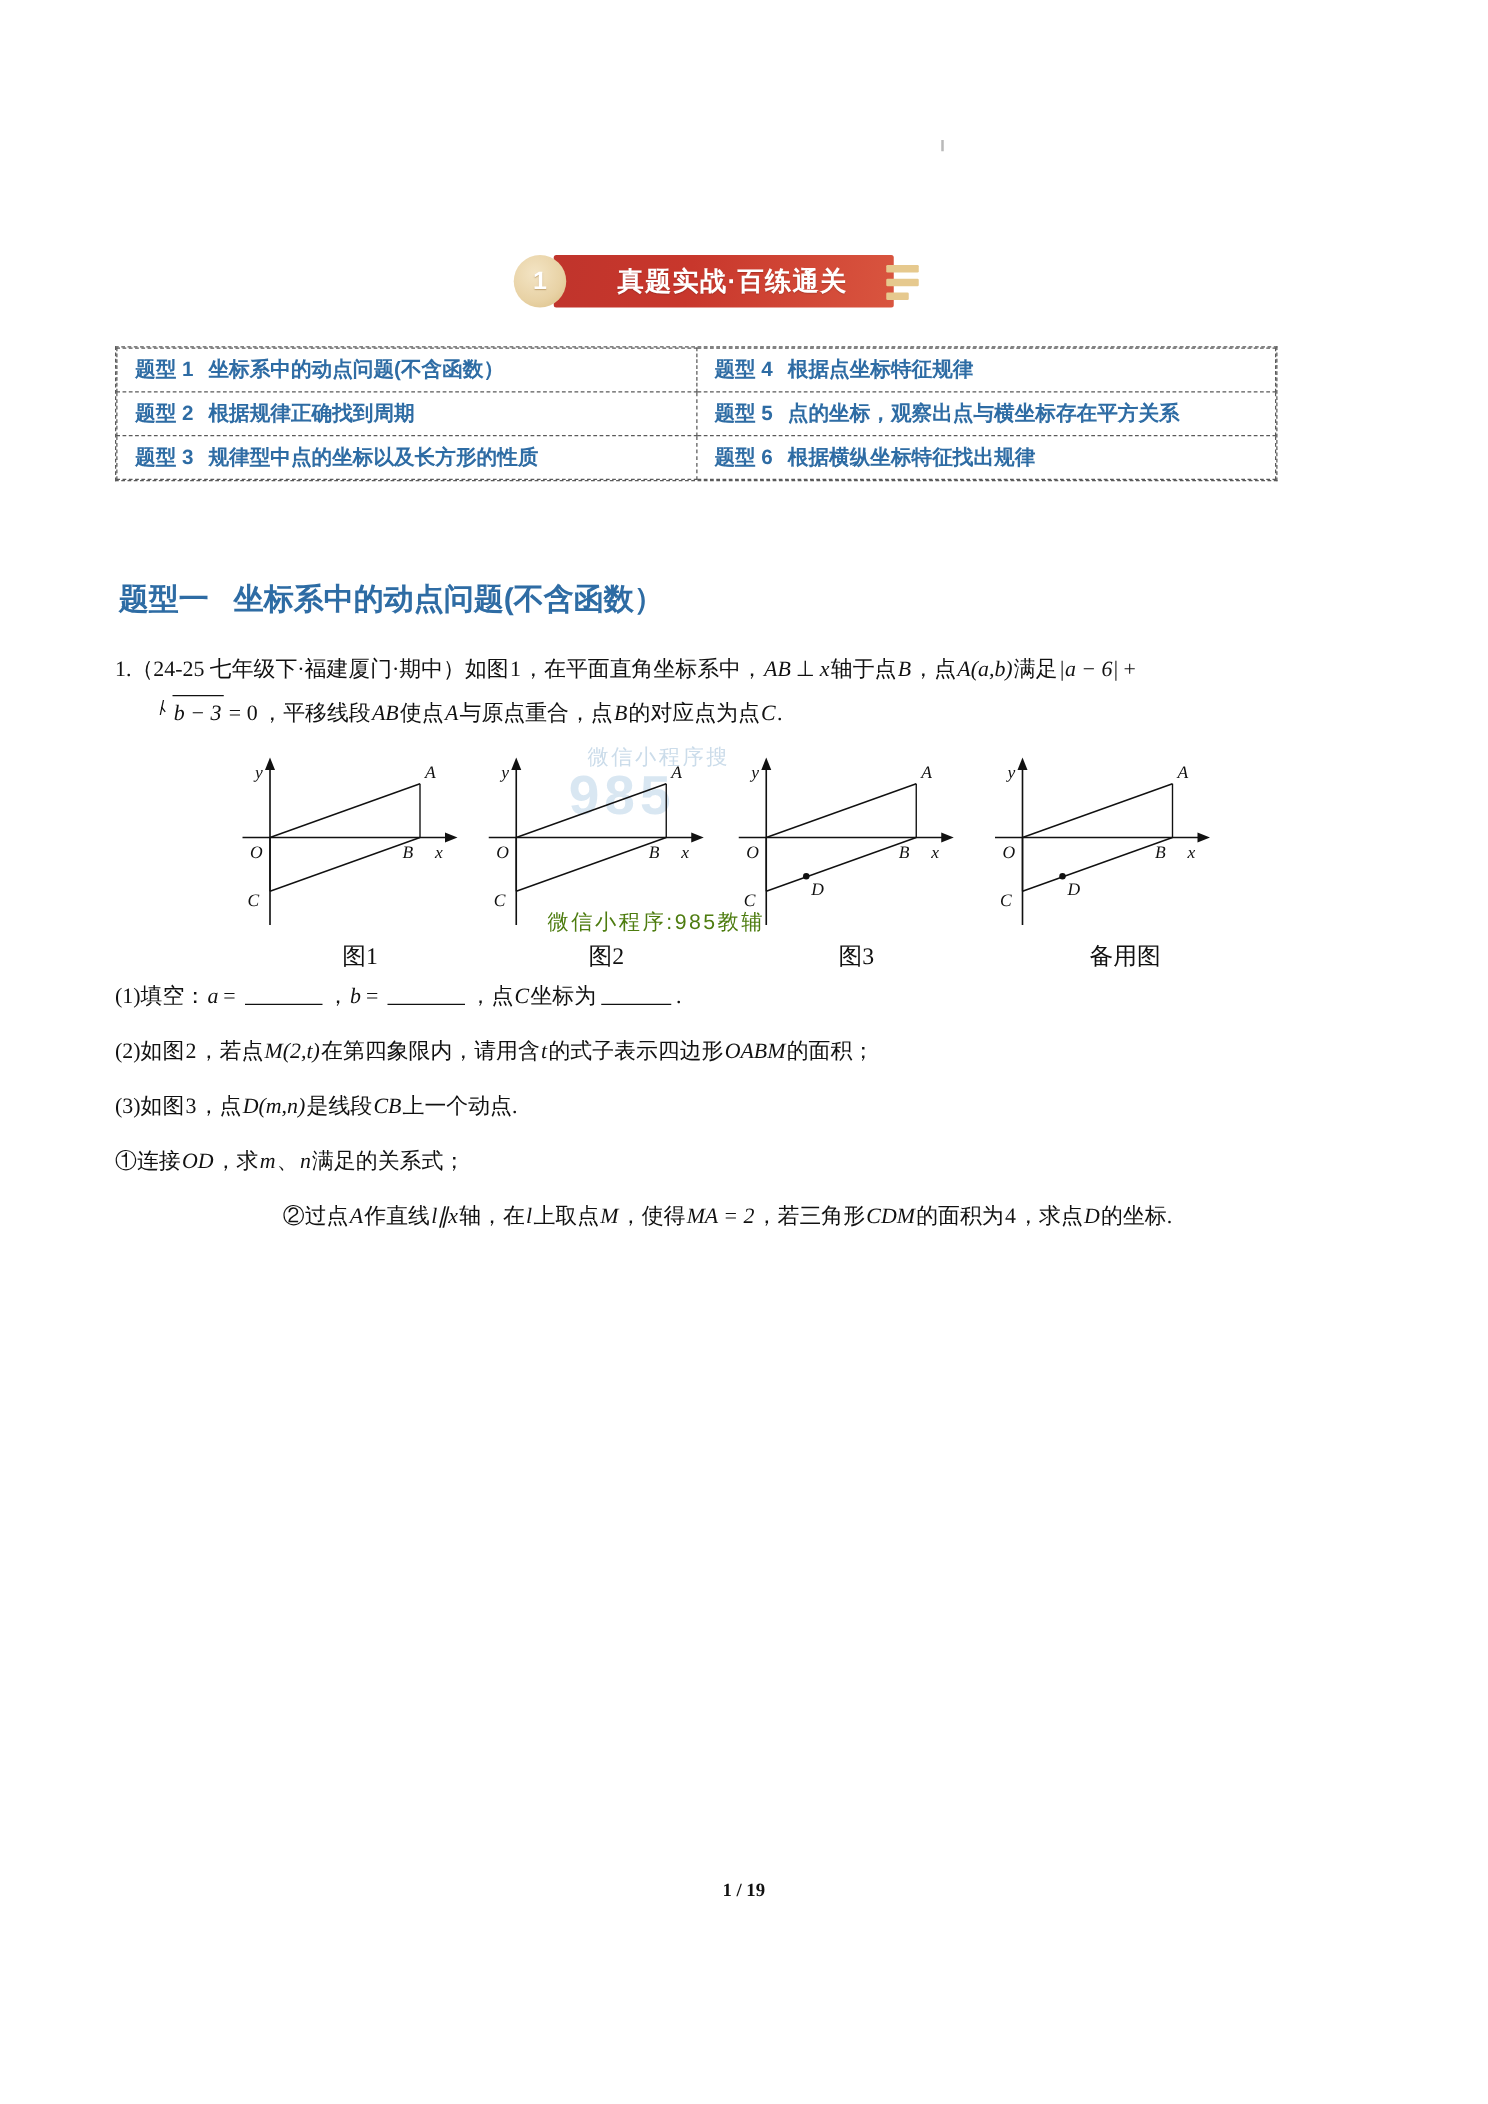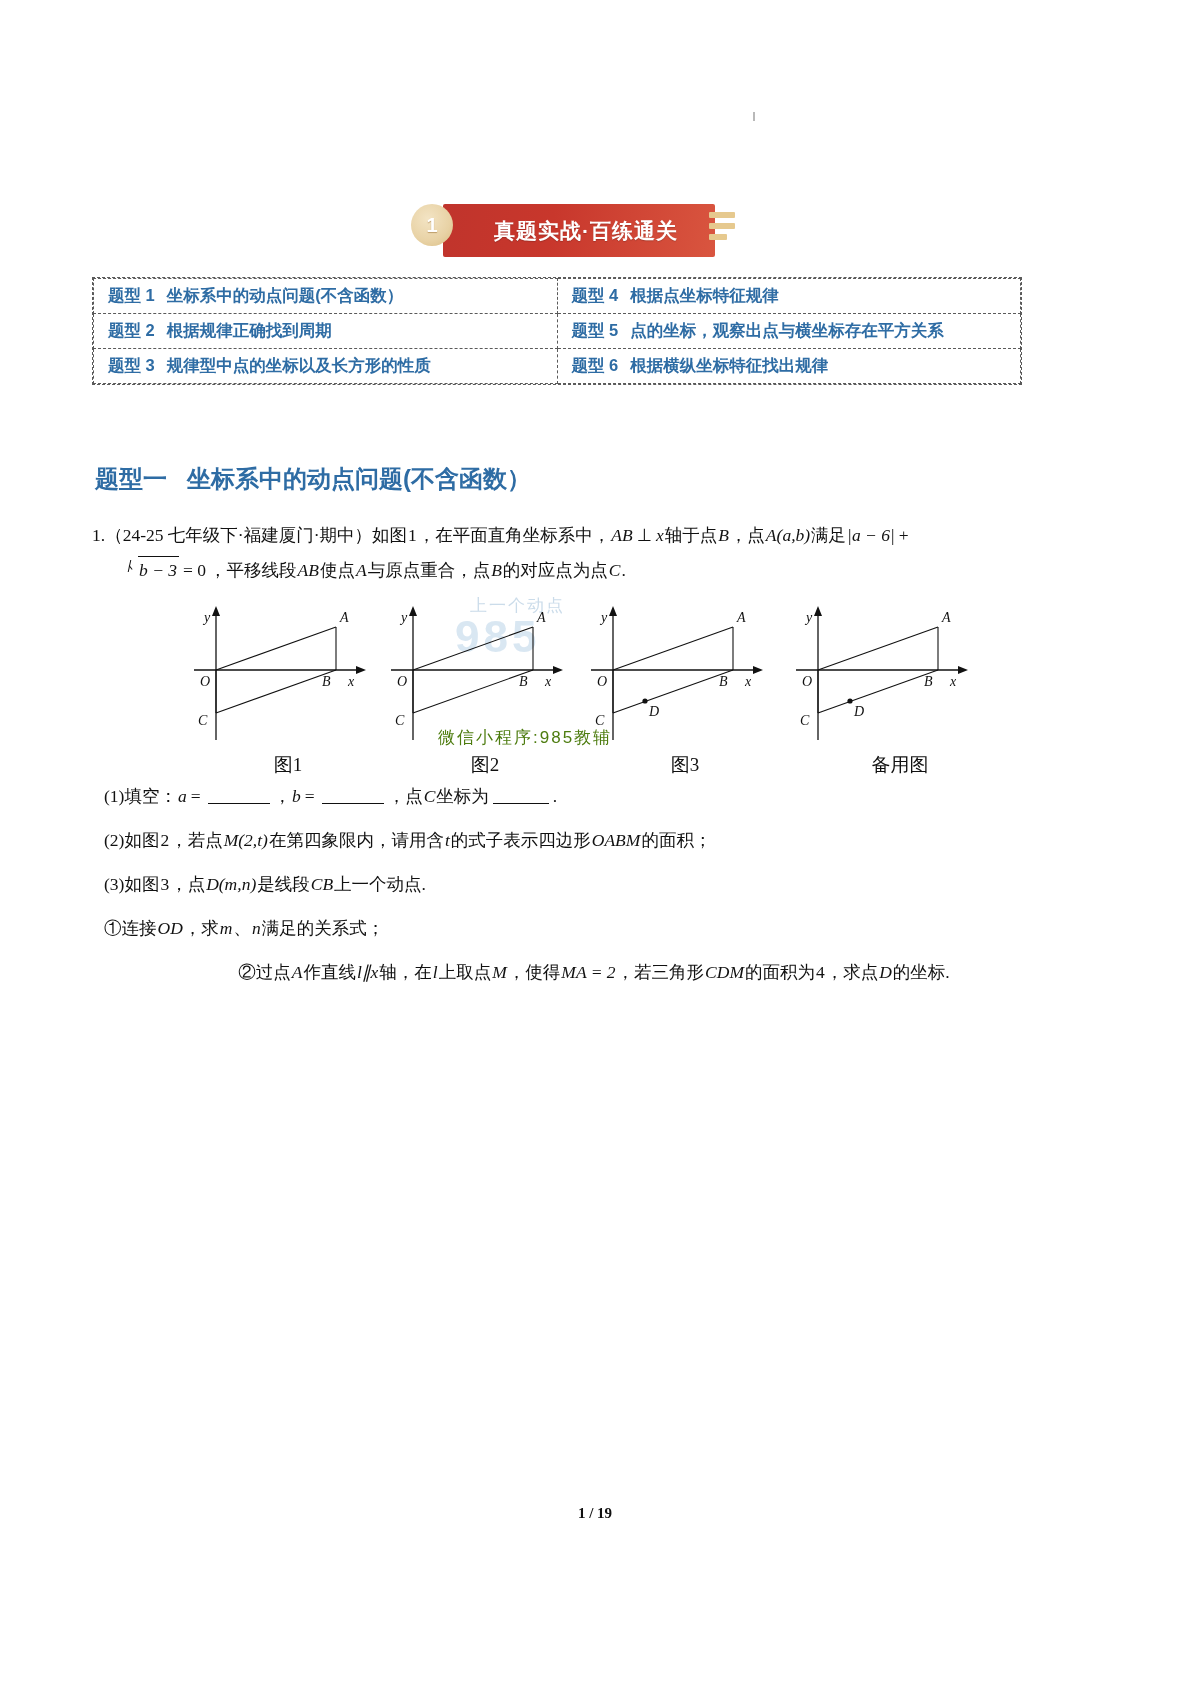--- a/index.html
+++ b/index.html
@@ -28,21 +28,21 @@
     position:absolute; left:753px; top:112px; width:2px; height:9px;
     background:#b9b9b9;
   }
 
   
   .banner-wrap {
     position:absolute; left:0; right:0; top:198px; height:56px;
   }
   .banner {
     position:absolute; left:443px; top:6px;
-    width:272px; height:53px;
+    width:272px; height:42px;
     background:linear-gradient(100deg,#c0342c 0%, #c8372c 40%, #d9553f 100%);
     border-radius:2px;
     display:flex; align-items:center; justify-content:center;
   }
   .banner-text {
     font-family:"Liberation Sans", sans-serif;
     font-weight:bold;
     color:#ffffff;
     font-size:21px;
     letter-spacing:1px;
@@ -150,21 +150,21 @@
     font-family:"Liberation Serif", serif;
     font-size:19px; color:#111;
   }
   .fig1 { left:188px; }
   .fig2 { left:385px; }
   .fig3 { left:585px; }
   .fig4 { left:790px; }
   .fig4 .fig-cap { width:220px; }
 
   
-  .q { position:absolute; left:104px; width:980px; }
+  .q { position:absolute; left:92px; width:980px; }
   .q .ln { line-height:28px; }
   .blank {
     display:inline-block;
     width:62px;
     border-bottom:1.2px solid #111;
     margin:0 4px;
     vertical-align:-2px;
   }
   .blank.sm { width:56px; }
 
@@ -269,21 +269,21 @@
 
   <div class="prob">
     <div class="ln line1">
       <span>1.</span><span>（24-25 七年级下·福建厦门·期中）</span><span>如图</span><span class="mn">1</span><span>，在平面直角坐标系中，</span><span class="mi">AB</span><span class="op">⊥</span><span class="mi">x</span><span>轴于点</span><span class="mi">B</span><span>，点</span><span class="mi">A(a,b)</span><span>满足</span><span class="mi">|a − 6|</span><span class="op">+</span>
     </div>
     <div class="ln line2">
       <span class="sqrt"><span class="rad mi">b − 3</span></span><span class="op mn">= 0</span><span>，平移线段</span><span class="mi">AB</span><span>使点</span><span class="mi">A</span><span>与原点重合，点</span><span class="mi">B</span><span>的对应点为点</span><span class="mi">C</span><span>.</span>
     </div>
   </div>
 
-  <div class="wm wm-top">上一个动点</div>
+  <div class="wm wm-top">微信小程序搜</div>
   <div class="wm wm-big">985</div>
   <div class="wm wm-bot">微信小程序:985教辅</div>
 
   <div class="figures">
 
     <div class="fig fig1">
       <svg width="200" height="150" viewBox="0 0 200 150">
         <line x1="28" y1="12" x2="28" y2="140" stroke="#111" stroke-width="1.3"></line>
         <line x1="6" y1="70" x2="172" y2="70" stroke="#111" stroke-width="1.3"></line>
         <polygon points="28,6 24,16 32,16" fill="#111"></polygon>

